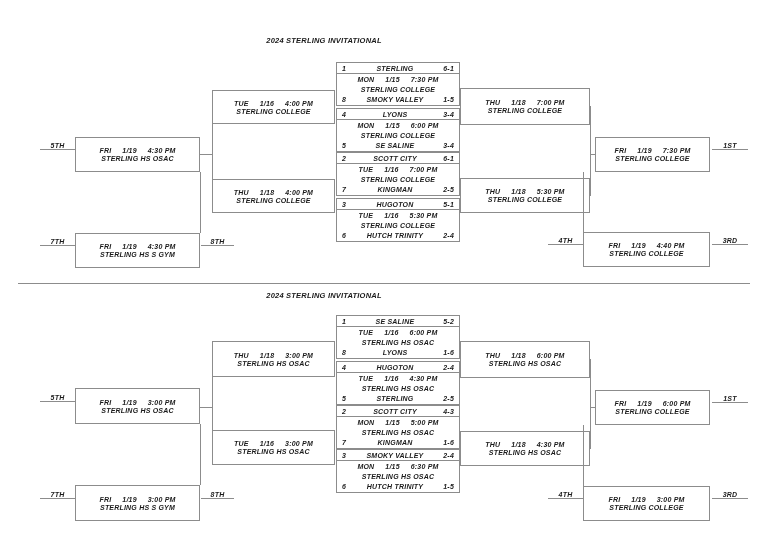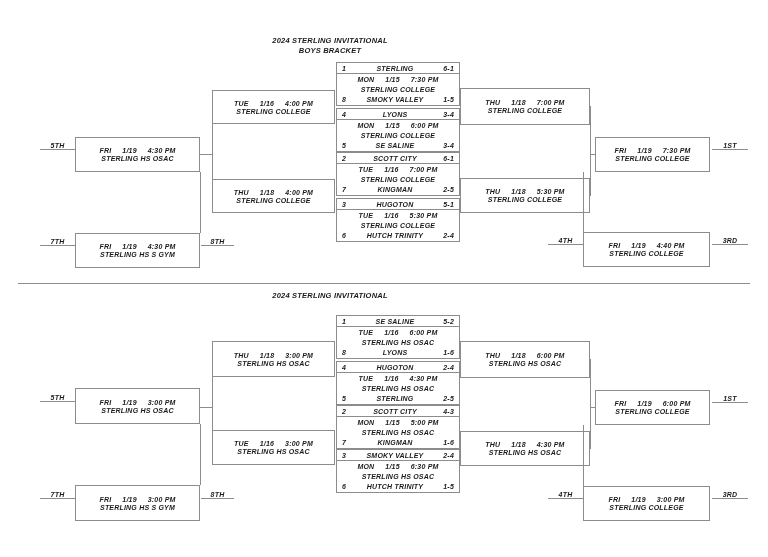--- a/index.html
+++ b/index.html
@@ -1,19 +1,19 @@
 <!DOCTYPE html>
 <html><head>
 <meta charset="utf-8">
 <style>
   html,body{margin:0;padding:0;background:#fff;}
   .page{position:relative;width:768px;height:557px;background:#fff;overflow:hidden;
         font-family:"Liberation Sans",sans-serif;font-style:italic;font-weight:bold;
         font-size:7px;color:#1a1a1a;letter-spacing:.2px;}
-  .sec{position:absolute;left:0;width:648px;height:283px;padding-left:12px;}
+  .sec{position:absolute;left:0;width:648px;height:283px;}
   .sec.girls{top:253px;}
   .title{position:absolute;left:0;width:100%;text-align:center;line-height:10px;font-size:7.5px;}
   .box{position:absolute;border:1px solid #8c8c8c;background:#fff;box-sizing:border-box;}
   .game{width:124px;height:44px;display:flex;flex-direction:column;}
   .gr{flex:1;display:flex;align-items:center;}
   .team{justify-content:space-between;padding:0 5px;}
   .team.t{border-bottom:1px solid #8c8c8c;}
   .seed{width:12px;text-align:left;}
   .rec{width:18px;text-align:right;}
   .tname{flex:1;text-align:center;}
@@ -26,21 +26,20 @@
   .divider{position:absolute;left:18px;width:732px;height:1px;background:#8c8c8c;top:283px;}
 </style>
 </head>
 <body>
 
 <div class="page">
 
   <div class="sec boys" style="top:0">
     <div class="title" style="top:36px">
       <div>2024 STERLING INVITATIONAL</div>
-      <div>BOYS BRACKET</div>
     </div>
 
     <div class="box game" style="left:336px;top:62px">
       <div class="gr team t">
         <span class="seed">1</span>
         <span class="tname">STERLING</span>
         <span class="rec">6-1</span>
       </div>
       <div class="gr mid">
         <span>MON</span>

